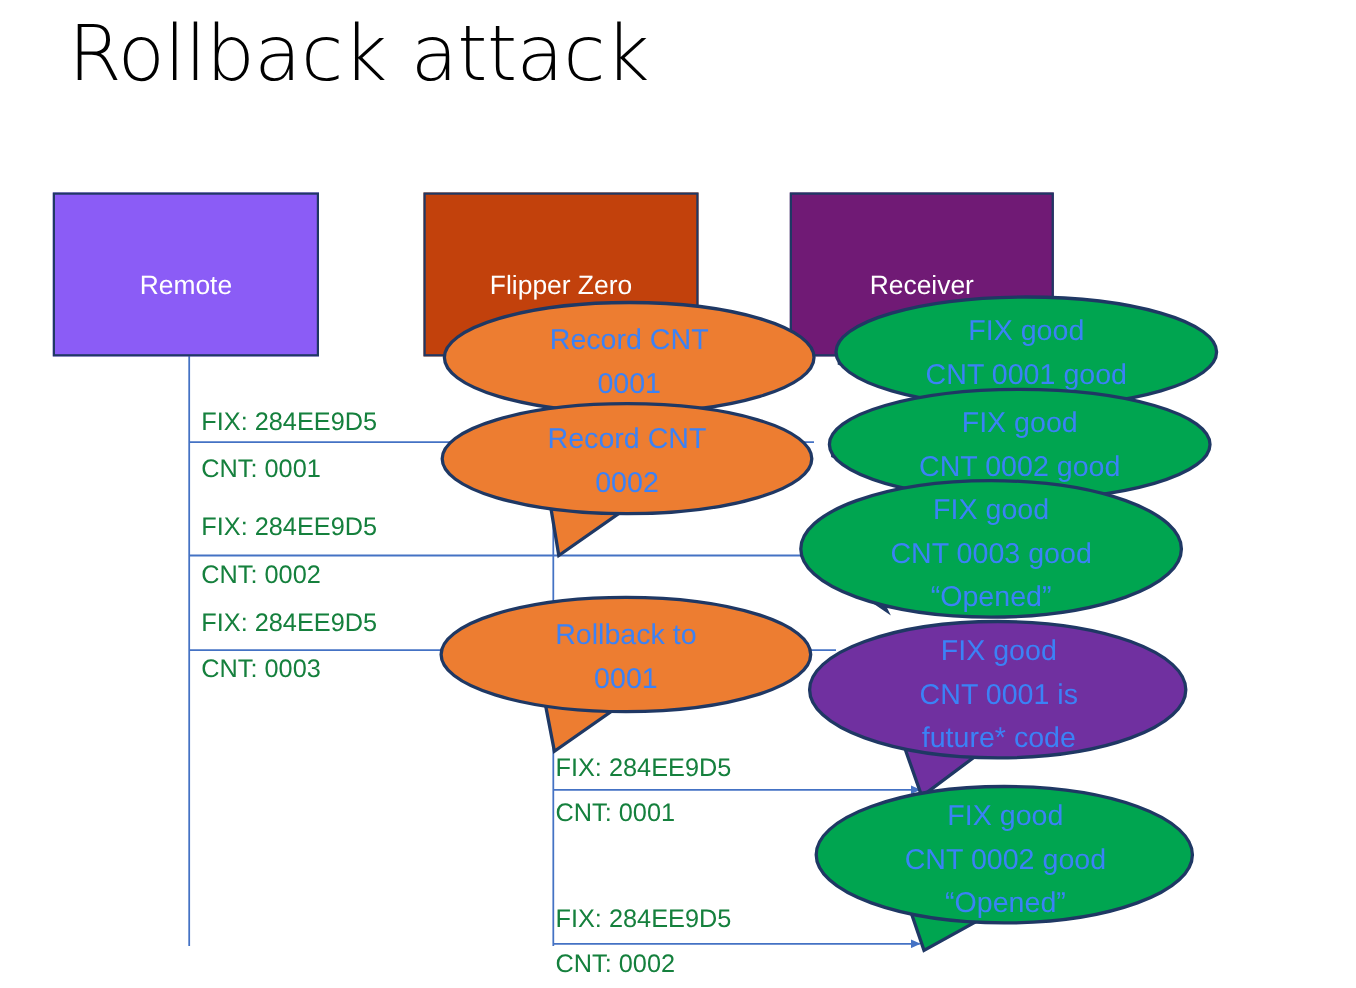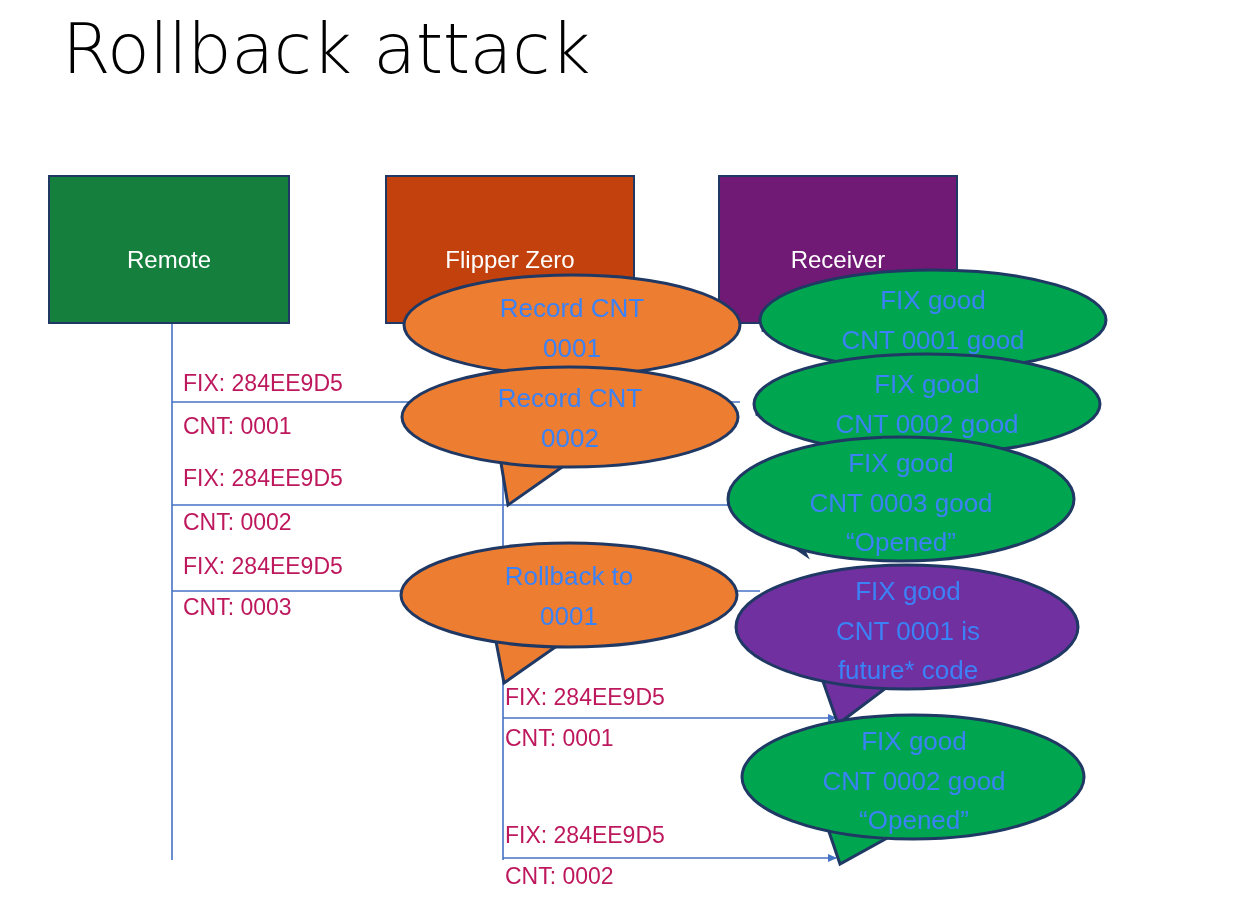--- a/index.html
+++ b/index.html
@@ -46,28 +46,28 @@
     box-sizing: border-box;
     border: 2px solid #1F3864;
     display: flex;
     align-items: flex-end;
     justify-content: center;
     padding-bottom: 48px;
     color: #ffffff;
     font-size: 24px;
     font-weight: 400;
   }
-  .lane-box.blue  { background: #15803d; }
+  .lane-box.blue  { background: #8b5cf6; }
   .lane-box.orange{ background: #c2410c; }
   .lane-box.green { background: #701a75; }
 
   
   .wire-label {
     position: absolute;
-    color: #be185d;
+    color: #15803d;
     font-size: 23px;
     white-space: nowrap;
     line-height: 1.05;
   }
 
   
   .callout {
     position: absolute;
   }
   .callout svg {

